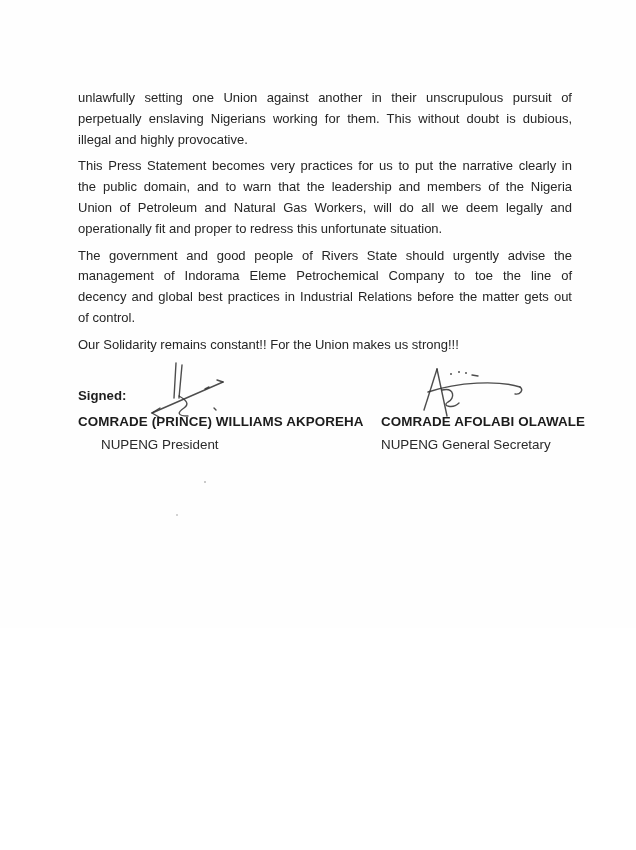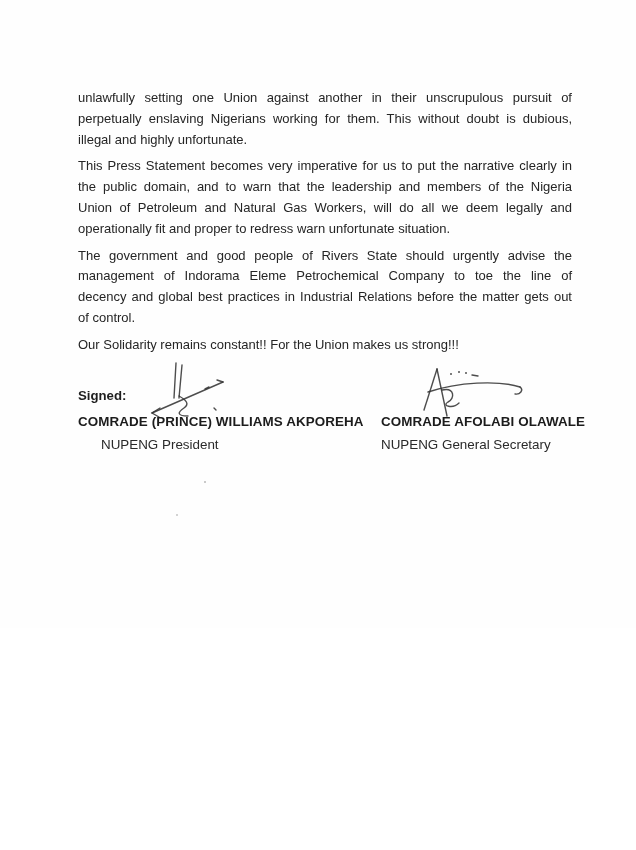--- a/index.html
+++ b/index.html
@@ -77,28 +77,28 @@
 </head>
 <body>
 
 <div class="page">
 
   <div class="body-text">
 
     <div class="para">
       <div class="line">unlawfully setting one Union against another in their unscrupulous pursuit of</div>
       <div class="line">perpetually enslaving Nigerians working for them. This without doubt is dubious,</div>
-      <div class="line last">illegal and highly unfortunate.</div>
+      <div class="line last">illegal and highly provocative.</div>
     </div>
 
     <div class="para">
-      <div class="line">This Press Statement becomes very imperative for us to put the narrative clearly in</div>
+      <div class="line">This Press Statement becomes very practices for us to put the narrative clearly in</div>
       <div class="line">the public domain, and to warn that the leadership and members of the Nigeria</div>
       <div class="line">Union of Petroleum and Natural Gas Workers, will do all we deem legally and</div>
-      <div class="line last">operationally fit and proper to redress warn unfortunate situation.</div>
+      <div class="line last">operationally fit and proper to redress this unfortunate situation.</div>
     </div>
 
     <div class="para">
       <div class="line">The government and good people of Rivers State should urgently advise the</div>
       <div class="line">management of Indorama Eleme Petrochemical Company to toe the line of</div>
       <div class="line">decency and global best practices in Industrial Relations before the matter gets out</div>
       <div class="line last">of control.</div>
     </div>
 
     <div class="para">

